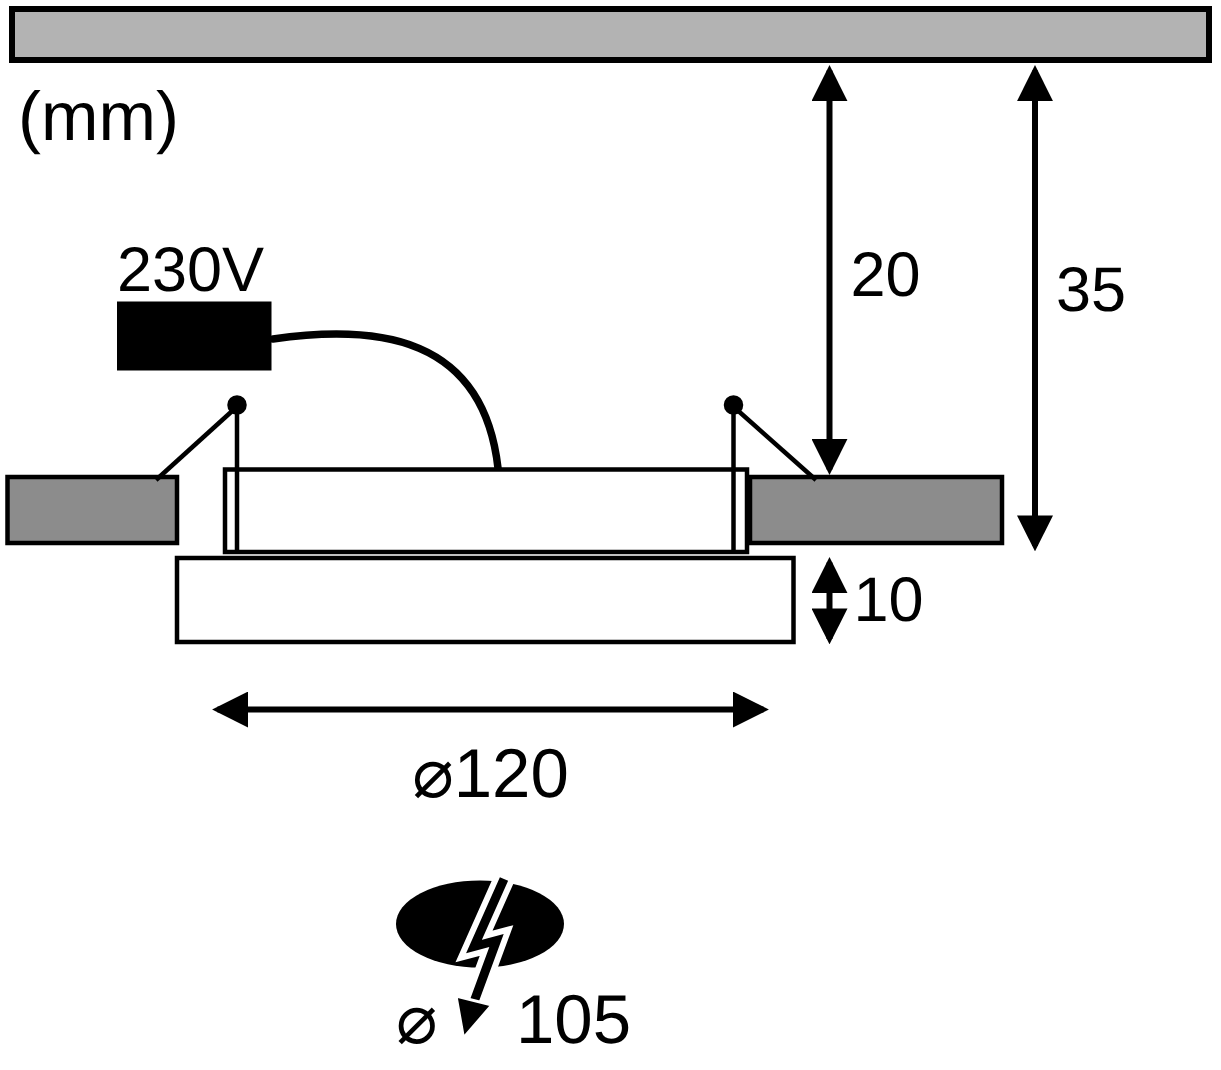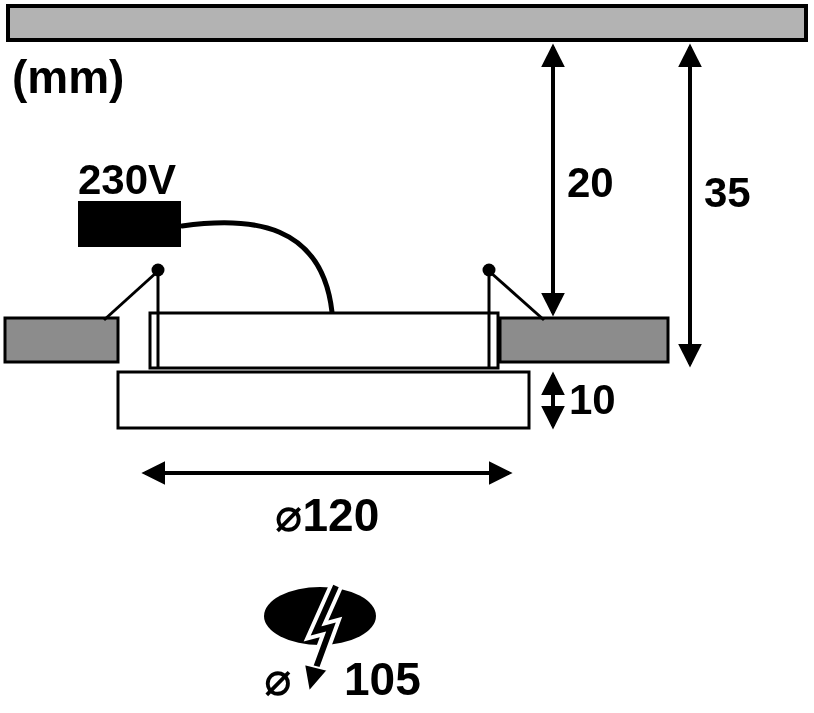--- a/index.html
+++ b/index.html
@@ -7,21 +7,20 @@
     padding: 0;
     background: #ffffff;
     font-family: "Liberation Sans", "DejaVu Sans", sans-serif;
   }
   .stage {
     position: relative;
     width: 814px;
     height: 713px;
     background: #ffffff;
     overflow: hidden;
-    font-weight: bold;
   }
   svg text {
     font-family: "Liberation Sans", "DejaVu Sans", sans-serif;
     fill: #000000;
   }
 </style>
 </head>
 <body>
 
 <div class="stage">

